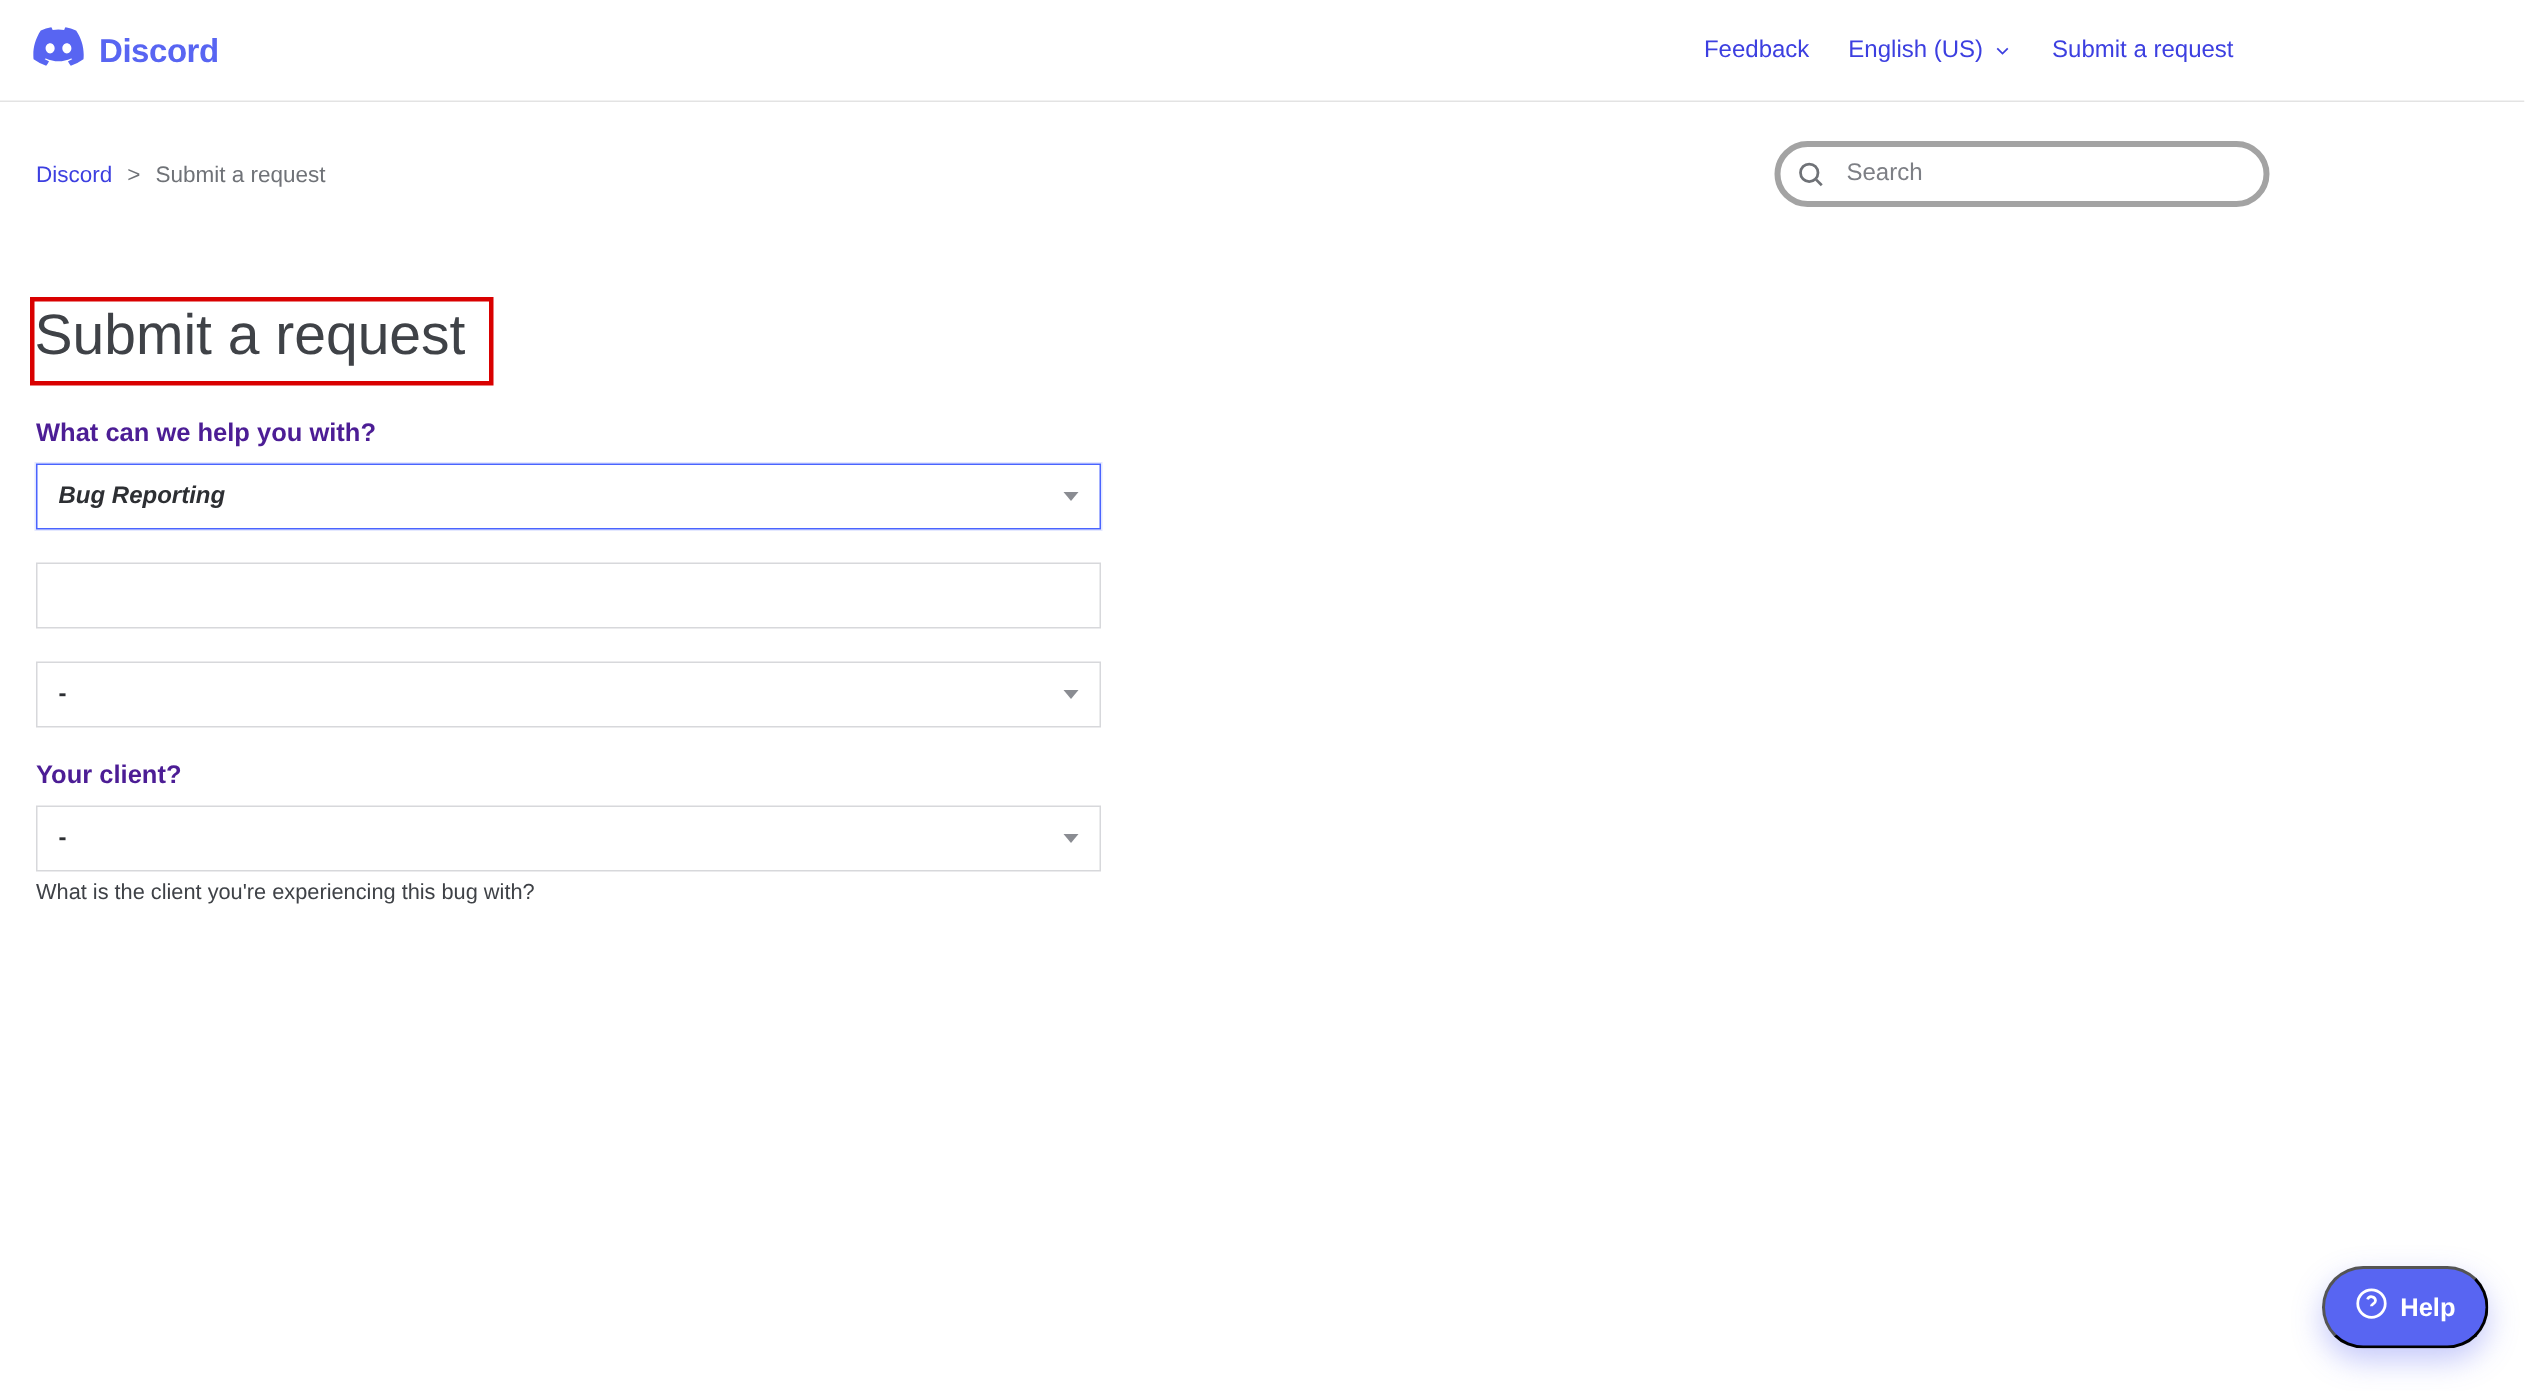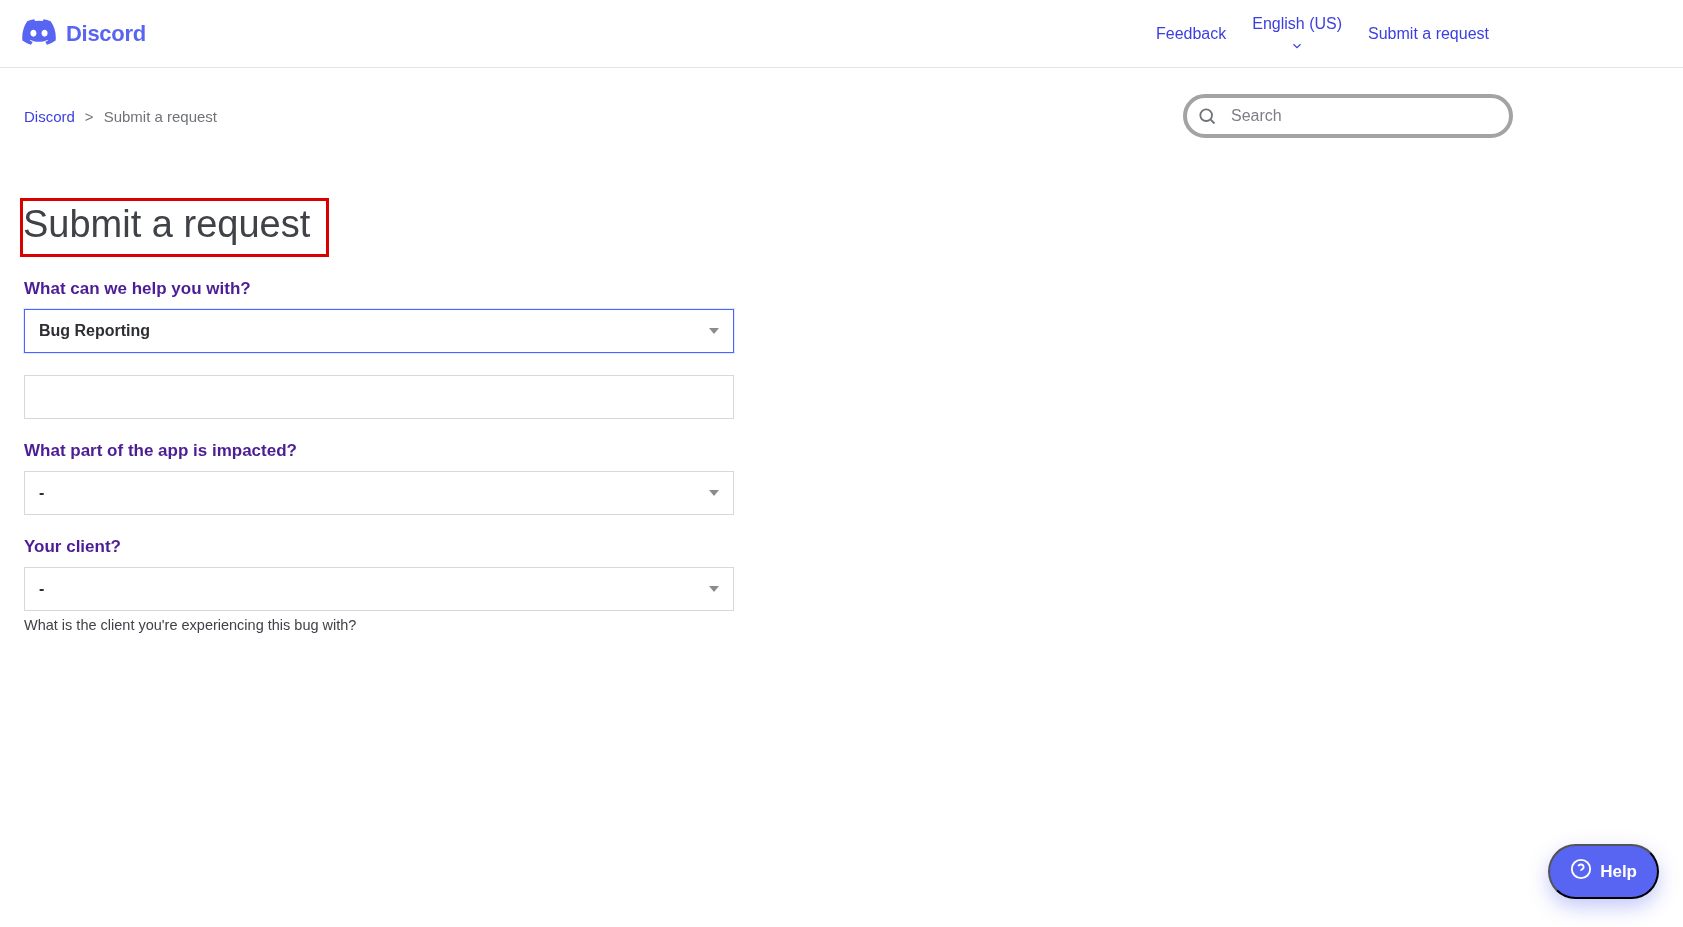--- a/index.html
+++ b/index.html
@@ -45,21 +45,20 @@
     font-size: 16px;
     text-decoration: none;
     cursor: pointer;
   }
   .lang {
     display: inline-flex;
     align-items: center;
     gap: 6px;
     color: #3c3fe0;
     cursor: pointer;
-    flex-direction: column;
   }
   .chevron-down {
     width: 14px; height: 14px; display:inline-block;
   }
   .chevron-down svg { width:14px; height:14px; stroke:#3c3fe0; fill:none; stroke-width:2; }
 
   
   .topbar {
     display: flex;
     justify-content: space-between;
@@ -141,20 +140,21 @@
     align-items: center;
     padding: 0 14px;
     font-size: 16px;
     color: #2d2f33;
     cursor: pointer;
     position: relative;
   }
   .field-shell.focused {
     border-color: #4a64ff;
     box-shadow: 0 0 0 1px rgba(74,100,255,0.15);
+    font-style: italic;
   }
   .field-shell .caret {
     position: absolute;
     right: 14px;
     top: 50%;
     transform: translateY(-50%);
     width: 0; height: 0;
     border-left: 5px solid transparent;
     border-right: 5px solid transparent;
     border-top: 6px solid #8a8c92;
@@ -266,21 +266,20 @@
 
   
   <div class="form-group">
     <div class="field-shell text-input">
       <input type="email" value="" style="">
     </div>
   </div>
 
   
   <div class="form-group">
-    <label class="form-label">What part of the app is impacted?</label>
     <div class="field-shell">
       <span class="sel-value placeholder">-</span>
       <span class="caret"></span>
     </div>
   </div>
 
   
   <div class="form-group">
     <label class="form-label">Your client?</label>
     <div class="field-shell">

